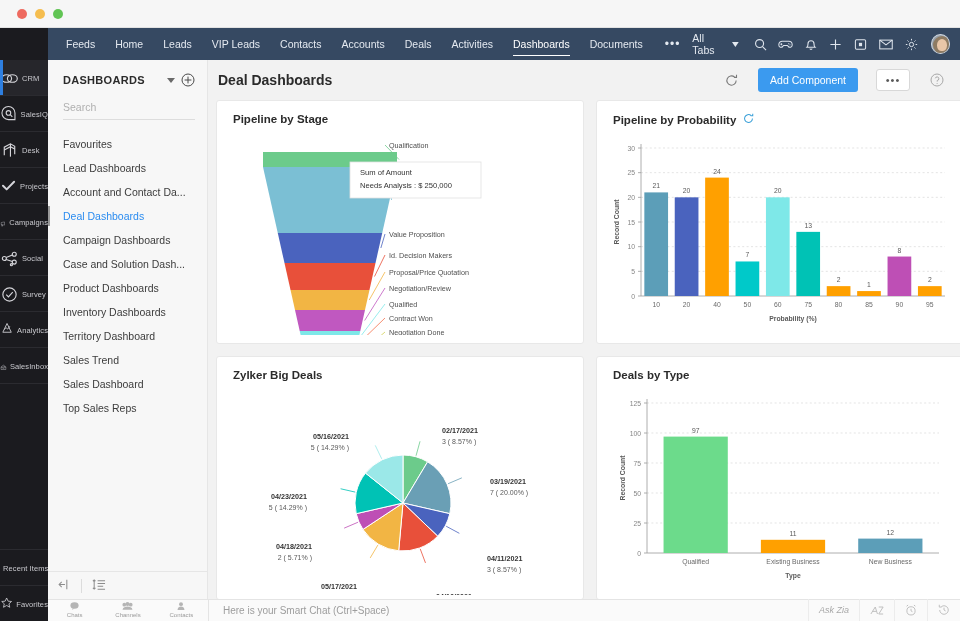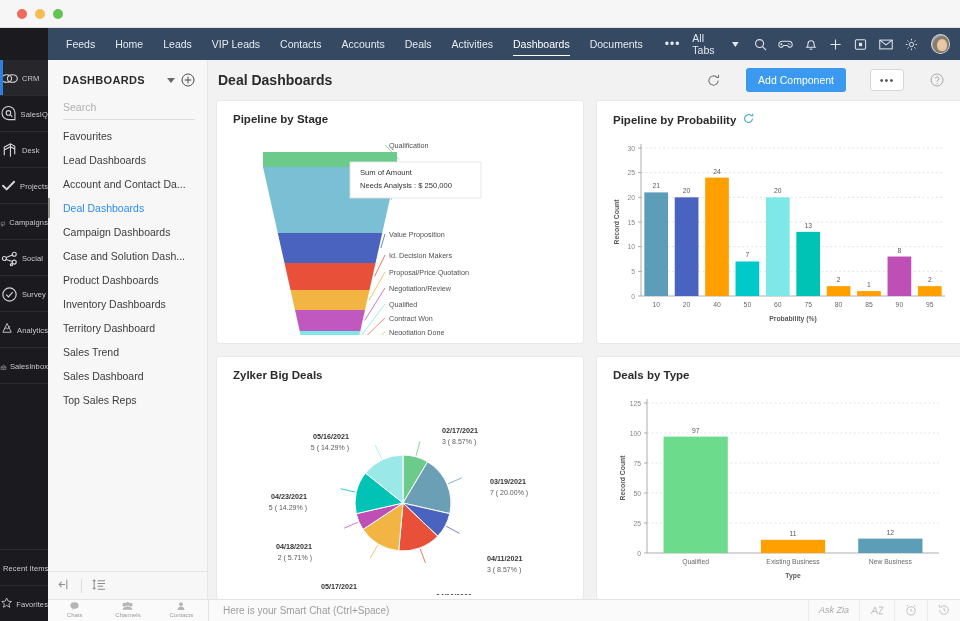--- a/index.html
+++ b/index.html
@@ -90,21 +90,21 @@
   .sb-caret { margin-left: auto; font-size: 8px; color: #6a6a6a; }
   .sb-plus { width: 14px; height: 14px; }
   .sb-search {
     margin: 4px 12px 0 15px; border-bottom: 1px solid #dddddd; padding-bottom: 4px;
   }
   .sb-search input {
     border: none; background: transparent; outline: none; width: 100%;
     font-size: 10.5px; color: #444; font-family: "Liberation Sans", sans-serif;
   }
   .sb-search input::placeholder { color: #b0b0b0; }
-  .sb-list { margin-top: 4px; }
+  .sb-list { margin-top: 12px; }
   .sb-item {
     font-size: 10.5px; color: #3c3c3c; padding: 6px 12px 6px 15px;
     white-space: nowrap; overflow: hidden; text-overflow: ellipsis;
     position: relative;
   }
   .sb-item.active { color: #2b8cf0; }
   .sb-item.active::before {
     content: ""; position: absolute; left: -1px; top: 2px; bottom: 2px; width: 3px;
     background: #9a9a9a;
   }
@@ -119,21 +119,21 @@
 
   
   .main {
     position: absolute; left: 208px; top: 60px; width: 752px; height: 539px;
     background: #f2f2f2;
   }
   .main-head {
     height: 40px; display: flex; align-items: center; padding: 0 14px 0 10px;
   }
   .page-title { font-size: 14px; color: #2b2b2b; font-weight: bold; }
-  .head-actions { margin-left: auto; display: flex; align-items: center; gap: 24px; }
+  .head-actions { margin-left: auto; display: flex; align-items: center; gap: 18px; }
   .btn-primary {
     background: #3b9aef; color: #fff; border: none; border-radius: 3px;
     font-size: 10.5px; padding: 6px 12px; font-family: "Liberation Sans", sans-serif;
     cursor: pointer;
   }
   .btn-ghost {
     background: #fff; border: 1px solid #d8d8d8; border-radius: 3px;
     width: 34px; height: 22px; display: flex; align-items: center; justify-content: center;
     color: #5a5a5a; font-size: 11px; letter-spacing: 1px; cursor: pointer;
   }

